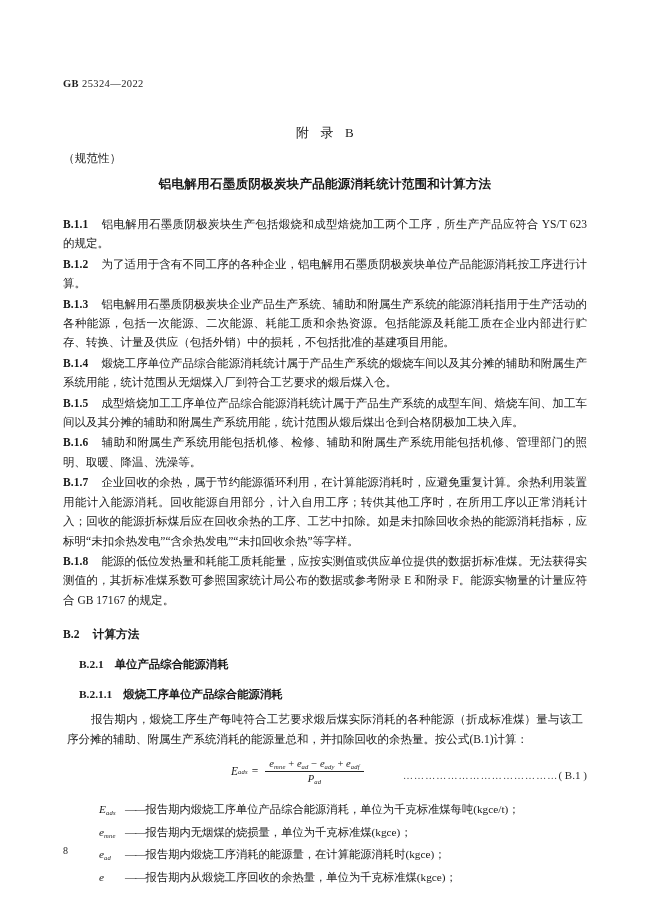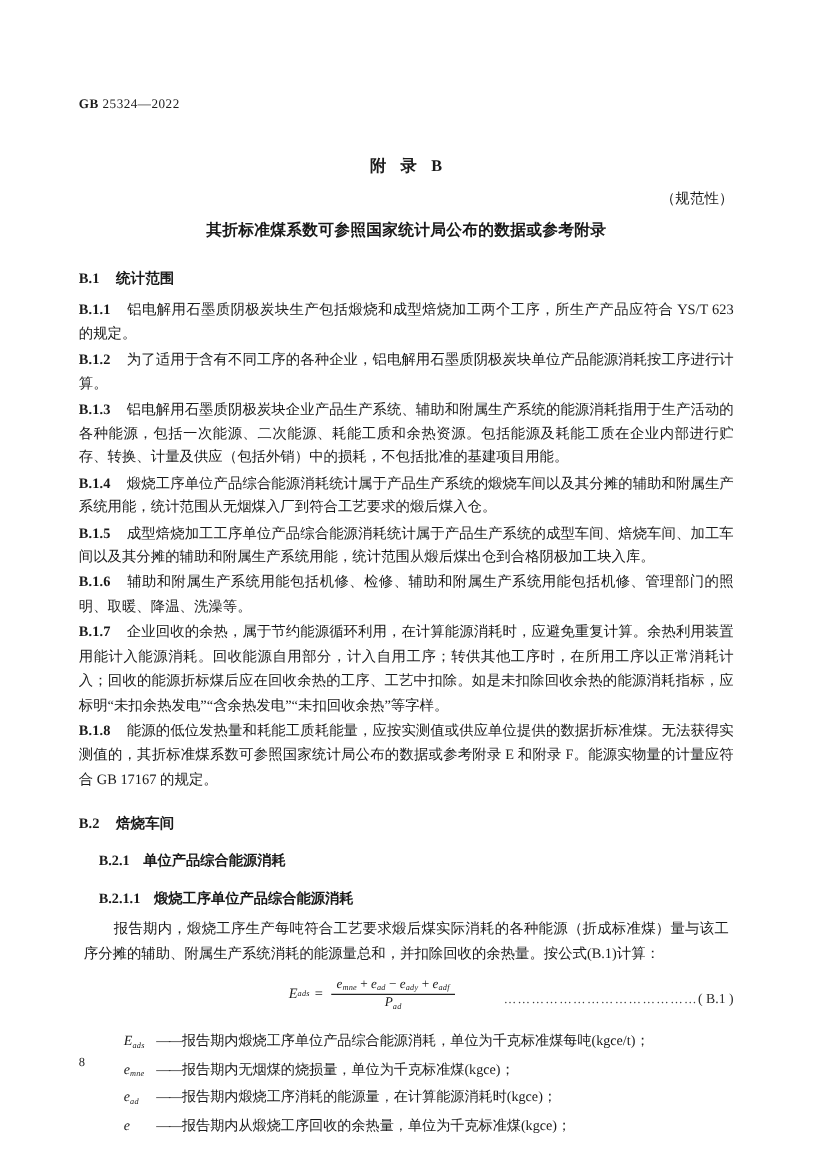--- a/index.html
+++ b/index.html
@@ -43,28 +43,28 @@
     position: absolute;
     left: 63px;
     top: 124px;
     width: 524px;
   }
 
   
   .annex-title {
     text-align: center;
     font-size: 13px;
-    font-weight: 700;
+    font-weight: 400;
     letter-spacing: 0.5px;
     margin: 0 0 9px 0;
     font-family: "Liberation Serif", "DejaVu Serif", serif;
   }
   .annex-title .sp { display: inline-block; width: 11px; }
   .annex-sub {
-    text-align: right;
+    text-align: left;
     font-size: 11.5px;
     margin: 0 0 10px 0;
     letter-spacing: 0.2px;
   }
   .annex-name {
     text-align: center;
     font-size: 12.6px;
     font-weight: 700;
     letter-spacing: 0.2px;
     margin: 0 0 22px 0;
@@ -209,60 +209,57 @@
     <span class="gb">GB</span>
     <span>25324—2022</span>
   </div>
 
   <div class="column">
 
     <div class="annex-title">
       <span>附</span><span class="sp"></span><span>录</span><span class="sp"></span><span>B</span>
     </div>
     <div class="annex-sub">（规范性）</div>
-    <div class="annex-name">其折标准煤系数可参照国家统计局公布的数据或参考附录</div>
+    <div class="annex-name">铝电解用石墨质阴极炭块产品能源消耗统计范围和计算方法</div>
+
+
+    <p class="para">
+      <span class="lbl">B.1.1</span><span class="lblgap"></span><span>铝电解用石墨质阴极炭块生产包括煅烧和成型焙烧加工两个工序，所生产产品应符合 YS/T 623 的规定。</span>
+    </p>
+
+    <p class="para">
+      <span class="lbl">B.1.2</span><span class="lblgap"></span><span>为了适用于含有不同工序的各种企业，铝电解用石墨质阴极炭块单位产品能源消耗按工序进行计算。</span>
+    </p>
+
+    <p class="para">
+      <span class="lbl">B.1.3</span><span class="lblgap"></span><span>铝电解用石墨质阴极炭块企业产品生产系统、辅助和附属生产系统的能源消耗指用于生产活动的各种能源，包括一次能源、二次能源、耗能工质和余热资源。包括能源及耗能工质在企业内部进行贮存、转换、计量及供应（包括外销）中的损耗，不包括批准的基建项目用能。</span>
+    </p>
+
+    <p class="para">
+      <span class="lbl">B.1.4</span><span class="lblgap"></span><span>煅烧工序单位产品综合能源消耗统计属于产品生产系统的煅烧车间以及其分摊的辅助和附属生产系统用能，统计范围从无烟煤入厂到符合工艺要求的煅后煤入仓。</span>
+    </p>
+
+    <p class="para">
+      <span class="lbl">B.1.5</span><span class="lblgap"></span><span>成型焙烧加工工序单位产品综合能源消耗统计属于产品生产系统的成型车间、焙烧车间、加工车间以及其分摊的辅助和附属生产系统用能，统计范围从煅后煤出仓到合格阴极加工块入库。</span>
+    </p>
+
+    <p class="para">
+      <span class="lbl">B.1.6</span><span class="lblgap"></span><span>辅助和附属生产系统用能包括机修、检修、辅助和附属生产系统用能包括机修、管理部门的照明、取暖、降温、洗澡等。</span>
+    </p>
+
+    <p class="para">
+      <span class="lbl">B.1.7</span><span class="lblgap"></span><span>企业回收的余热，属于节约能源循环利用，在计算能源消耗时，应避免重复计算。余热利用装置用能计入能源消耗。回收能源自用部分，计入自用工序；转供其他工序时，在所用工序以正常消耗计入；回收的能源折标煤后应在回收余热的工序、工艺中扣除。如是未扣除回收余热的能源消耗指标，应标明“未扣余热发电”“含余热发电”“未扣回收余热”等字样。</span>
+    </p>
+
+    <p class="para">
+      <span class="lbl">B.1.8</span><span class="lblgap"></span><span>能源的低位发热量和耗能工质耗能量，应按实测值或供应单位提供的数据折标准煤。无法获得实测值的，其折标准煤系数可参照国家统计局公布的数据或参考附录 E 和附录 F。能源实物量的计量应符合 GB 17167 的规定。</span>
+    </p>
 
     <div class="h1">
-      <span class="num">B.1</span><span class="gap"></span><span>统计范围</span>
-    </div>
-
-    <p class="para">
-      <span class="lbl">B.1.1</span><span class="lblgap"></span><span>铝电解用石墨质阴极炭块生产包括煅烧和成型焙烧加工两个工序，所生产产品应符合 YS/T 623 的规定。</span>
-    </p>
-
-    <p class="para">
-      <span class="lbl">B.1.2</span><span class="lblgap"></span><span>为了适用于含有不同工序的各种企业，铝电解用石墨质阴极炭块单位产品能源消耗按工序进行计算。</span>
-    </p>
-
-    <p class="para">
-      <span class="lbl">B.1.3</span><span class="lblgap"></span><span>铝电解用石墨质阴极炭块企业产品生产系统、辅助和附属生产系统的能源消耗指用于生产活动的各种能源，包括一次能源、二次能源、耗能工质和余热资源。包括能源及耗能工质在企业内部进行贮存、转换、计量及供应（包括外销）中的损耗，不包括批准的基建项目用能。</span>
-    </p>
-
-    <p class="para">
-      <span class="lbl">B.1.4</span><span class="lblgap"></span><span>煅烧工序单位产品综合能源消耗统计属于产品生产系统的煅烧车间以及其分摊的辅助和附属生产系统用能，统计范围从无烟煤入厂到符合工艺要求的煅后煤入仓。</span>
-    </p>
-
-    <p class="para">
-      <span class="lbl">B.1.5</span><span class="lblgap"></span><span>成型焙烧加工工序单位产品综合能源消耗统计属于产品生产系统的成型车间、焙烧车间、加工车间以及其分摊的辅助和附属生产系统用能，统计范围从煅后煤出仓到合格阴极加工块入库。</span>
-    </p>
-
-    <p class="para">
-      <span class="lbl">B.1.6</span><span class="lblgap"></span><span>辅助和附属生产系统用能包括机修、检修、辅助和附属生产系统用能包括机修、管理部门的照明、取暖、降温、洗澡等。</span>
-    </p>
-
-    <p class="para">
-      <span class="lbl">B.1.7</span><span class="lblgap"></span><span>企业回收的余热，属于节约能源循环利用，在计算能源消耗时，应避免重复计算。余热利用装置用能计入能源消耗。回收能源自用部分，计入自用工序；转供其他工序时，在所用工序以正常消耗计入；回收的能源折标煤后应在回收余热的工序、工艺中扣除。如是未扣除回收余热的能源消耗指标，应标明“未扣余热发电”“含余热发电”“未扣回收余热”等字样。</span>
-    </p>
-
-    <p class="para">
-      <span class="lbl">B.1.8</span><span class="lblgap"></span><span>能源的低位发热量和耗能工质耗能量，应按实测值或供应单位提供的数据折标准煤。无法获得实测值的，其折标准煤系数可参照国家统计局公布的数据或参考附录 E 和附录 F。能源实物量的计量应符合 GB 17167 的规定。</span>
-    </p>
-
-    <div class="h1">
-      <span class="num">B.2</span><span class="gap"></span><span>焙烧车间</span>
+      <span class="num">B.2</span><span class="gap"></span><span>计算方法</span>
     </div>
 
     <div class="h3">
       <span class="num">B.2.1</span><span class="gap"></span><span>单位产品综合能源消耗</span>
     </div>
 
     <div class="h3">
       <span class="num">B.2.1.1</span><span class="gap"></span><span>煅烧工序单位产品综合能源消耗</span>
     </div>
 

